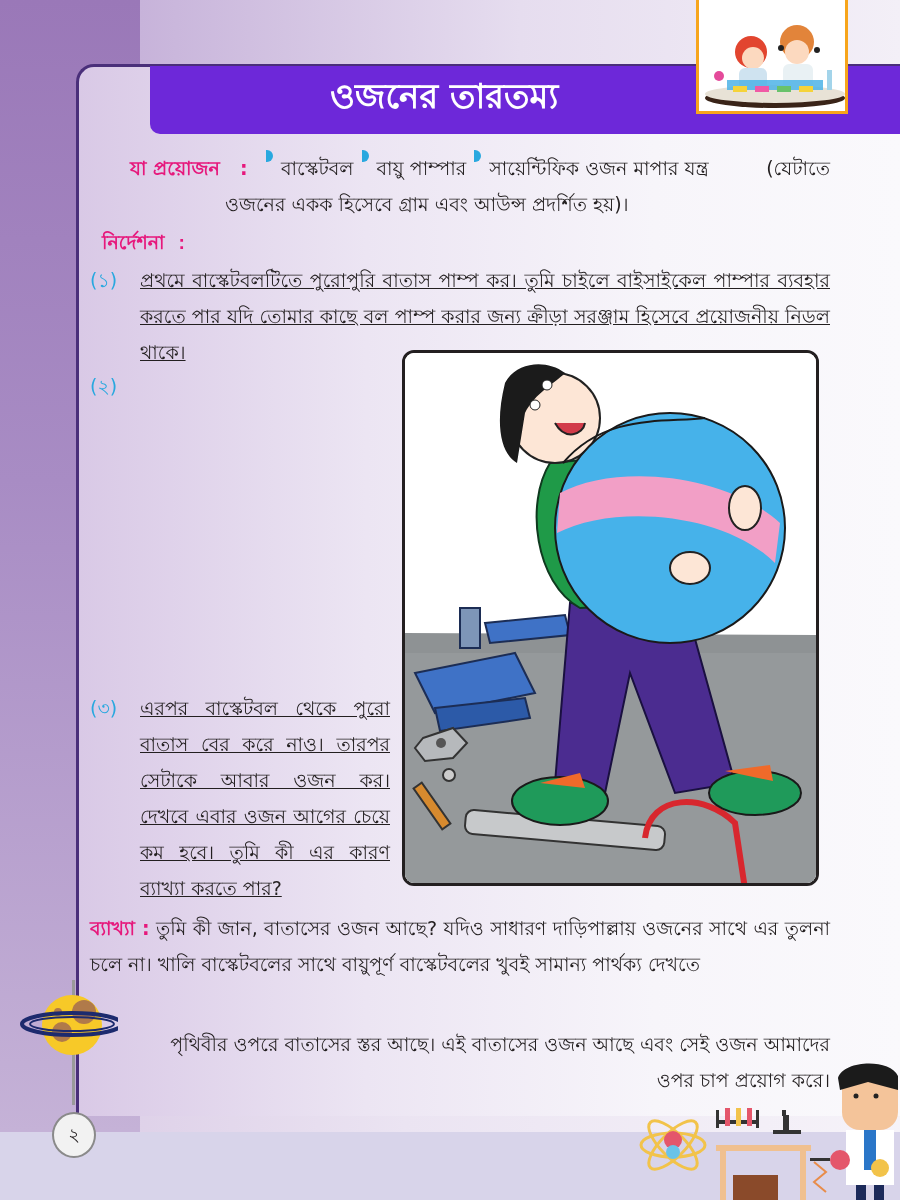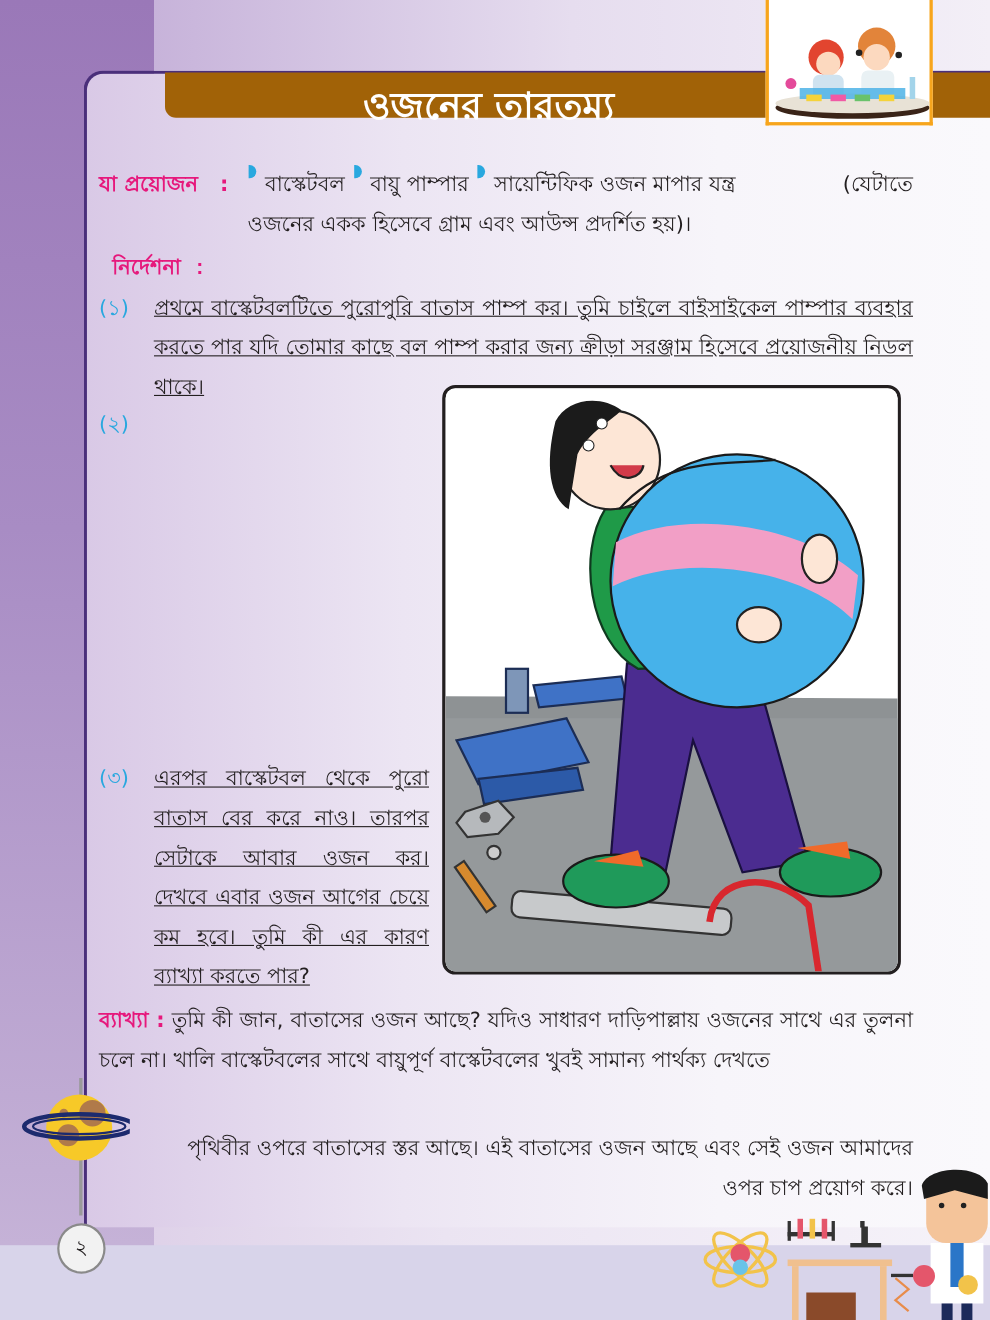--- a/index.html
+++ b/index.html
@@ -22,22 +22,22 @@
     border-top-left-radius: 18px;
     border-left: 3px solid #4a2f7a;
     border-top: 3px solid #4a2f7a;
     background: linear-gradient(90deg, #d9c9e6 0%, #ece5f3 35%, #f7f5fa 70%, #faf9fc 100%);
   }
   .footer-band {
     position: absolute; left: 0; top: 1132px; width: 900px; height: 68px;
     background: #d8d4ea;
   }
   .title-bar {
-    position: absolute; left: 150px; top: 66px; width: 750px; height: 41px;
-    background: #a16207; border-bottom-left-radius: 10px;
+    position: absolute; left: 150px; top: 66px; width: 750px; height: 68px;
+    background: #6d28d9; border-bottom-left-radius: 10px;
   }
   .title-bar .title {
     position: absolute; left: 180px; top: 4px;
     color: #fff; font-size: 34px; font-weight: bold;
     font-family: "DejaVu Sans", sans-serif;
   }
   .title-badge {
     position: absolute; left: 696px; top: 0; width: 152px; height: 114px;
     background: #fff; border: 3px solid #f7a51c; border-top: none;
     overflow: hidden;
@@ -107,21 +107,21 @@
     <rect x="100" y="86" width="14" height="6" fill="#f5d33a"></rect>
     <circle cx="20" cy="76" r="5" fill="#e44a9a"></circle>
     <rect x="128" y="70" width="5" height="20" fill="#a3d4ea"></rect>
   </svg>
 </div>
 
 <div class="content">
 
   <div class="req-row">
     <div class="l1">
-      <span class="label-pink" style="width:110px;">যা প্রয়োজন</span>
+      <span class="label-pink" style="width:110px;margin-left:40px;">যা প্রয়োজন</span>
       <span class="label-pink" style="width:18px;">:</span>
       <span class="bullet"></span>
       <span>বাস্কেটবল</span>
       <span class="bullet"></span>
       <span>বায়ু পাম্পার</span>
       <span class="bullet"></span>
       <span>সায়েন্টিফিক ওজন মাপার যন্ত্র</span>
       <span style="margin-left:auto;">(যেটাতে</span>
     </div>
     <div class="l2">ওজনের একক হিসেবে গ্রাম এবং আউন্স প্রদর্শিত হয়)।</div>

